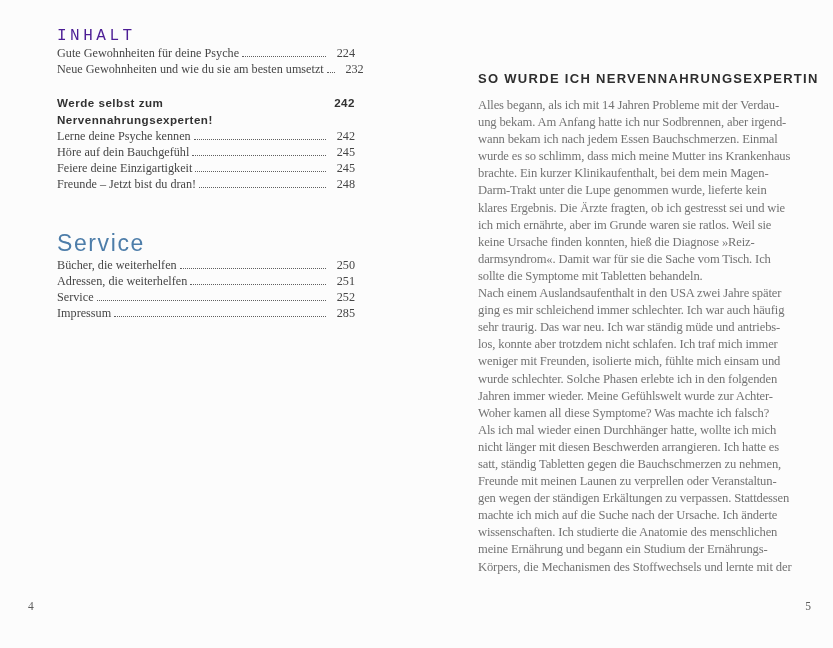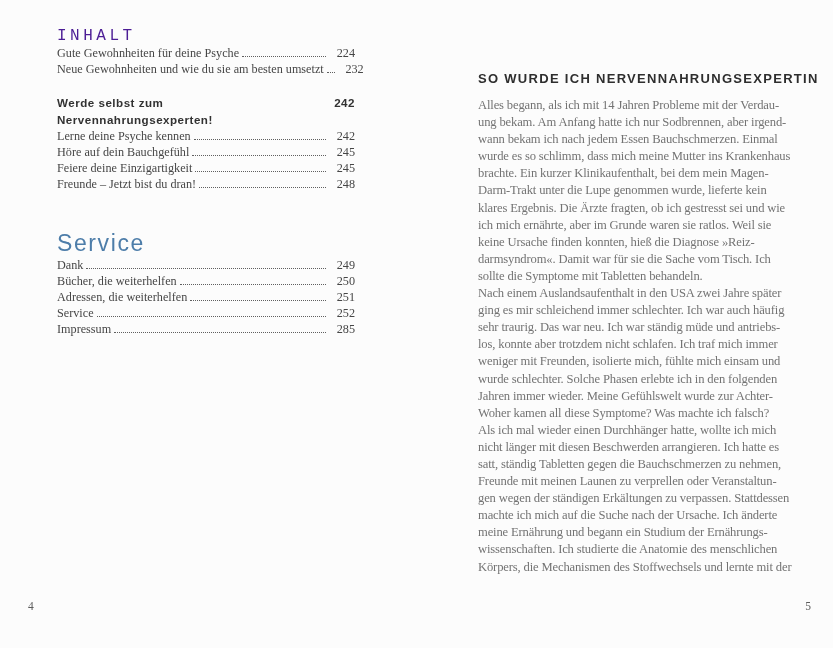--- a/index.html
+++ b/index.html
@@ -154,25 +154,20 @@
           <span class="toc-label">Freunde – Jetzt bist du dran!</span>
           <span class="toc-leader"></span>
           <span class="toc-page">248</span>
         </div>
       </div>
 
     <div class="service-heading" style="color: rgb(77, 125, 169);">Service</div>
 
     <div>
 
-        <div class="toc-row">
-          <span class="toc-label">Dank</span>
-          <span class="toc-leader"></span>
-          <span class="toc-page">249</span>
-        </div>
 
         <div class="toc-row">
           <span class="toc-label">Bücher, die weiterhelfen</span>
           <span class="toc-leader"></span>
           <span class="toc-page">250</span>
         </div>
 
         <div class="toc-row">
           <span class="toc-label">Adressen, die weiterhelfen</span>
           <span class="toc-leader"></span>
@@ -244,24 +239,24 @@
         <div class="body-line">nicht länger mit diesen Beschwerden arrangieren. Ich hatte es</div>
 
         <div class="body-line">satt, ständig Tabletten gegen die Bauchschmerzen zu nehmen,</div>
 
         <div class="body-line">Freunde mit meinen Launen zu verprellen oder Veranstaltun-</div>
 
         <div class="body-line">gen wegen der ständigen Erkältungen zu verpassen. Stattdessen</div>
 
         <div class="body-line">machte ich mich auf die Suche nach der Ursache. Ich änderte</div>
 
+        <div class="body-line">wissenschaften. Ich studierte die Anatomie des menschlichen</div>
+
         <div class="body-line">meine Ernährung und begann ein Studium der Ernährungs-</div>
 
-        <div class="body-line">wissenschaften. Ich studierte die Anatomie des menschlichen</div>
-
         <div class="body-line">Körpers, die Mechanismen des Stoffwechsels und lernte mit der</div>
       </div>
 
   </div>
 
   <div class="page-num left">4</div>
 
   <div class="page-num right">5</div>
 
 </div>

